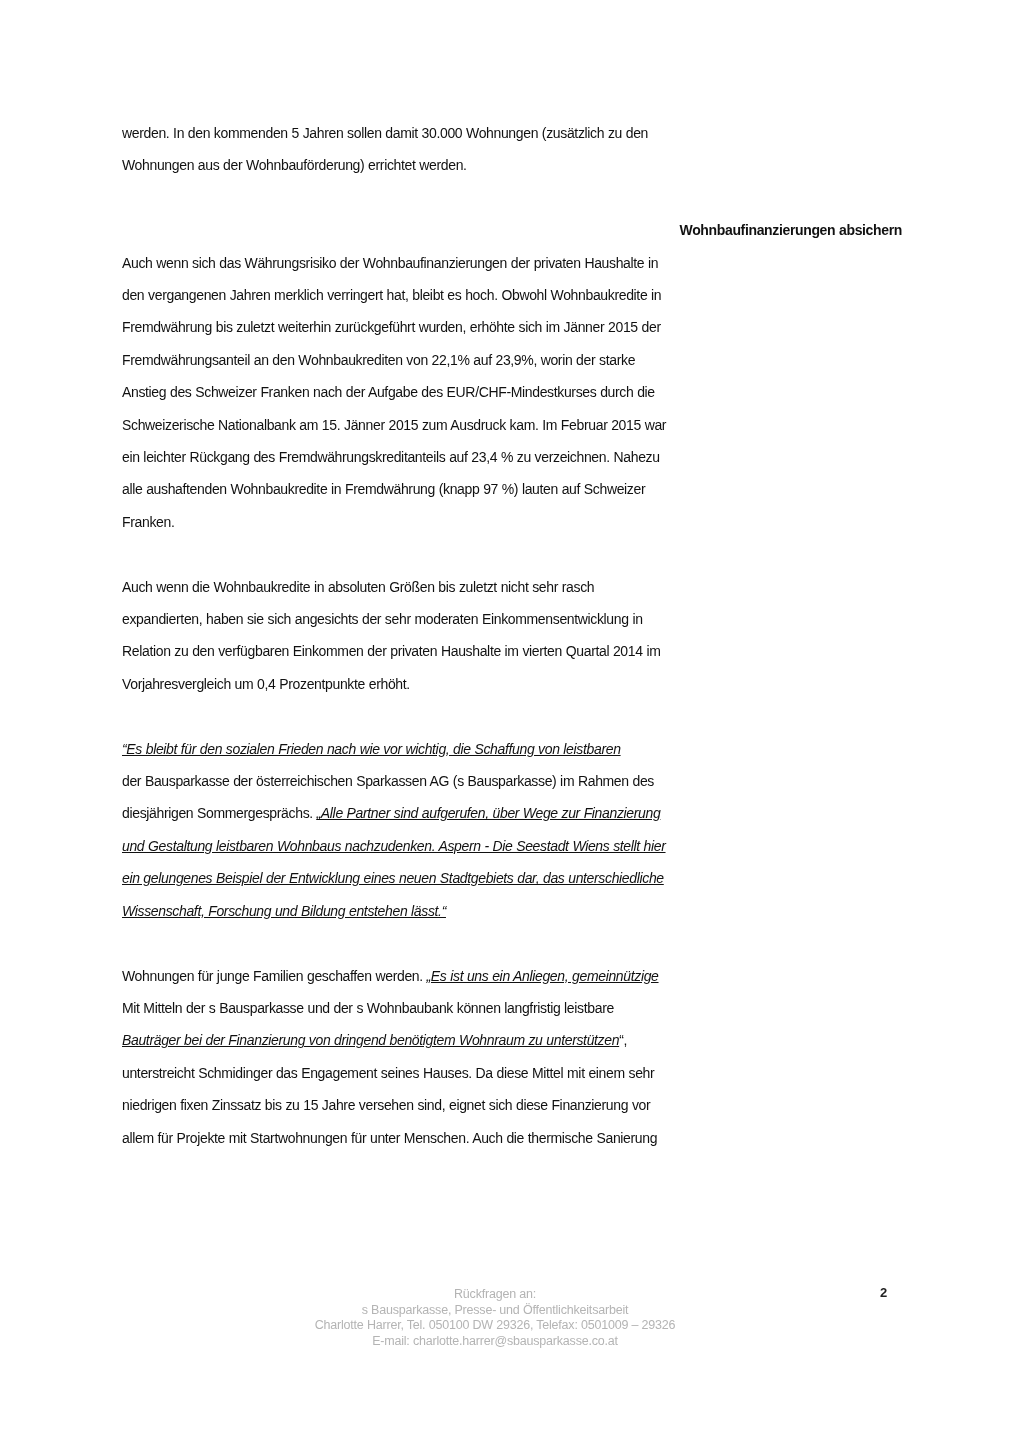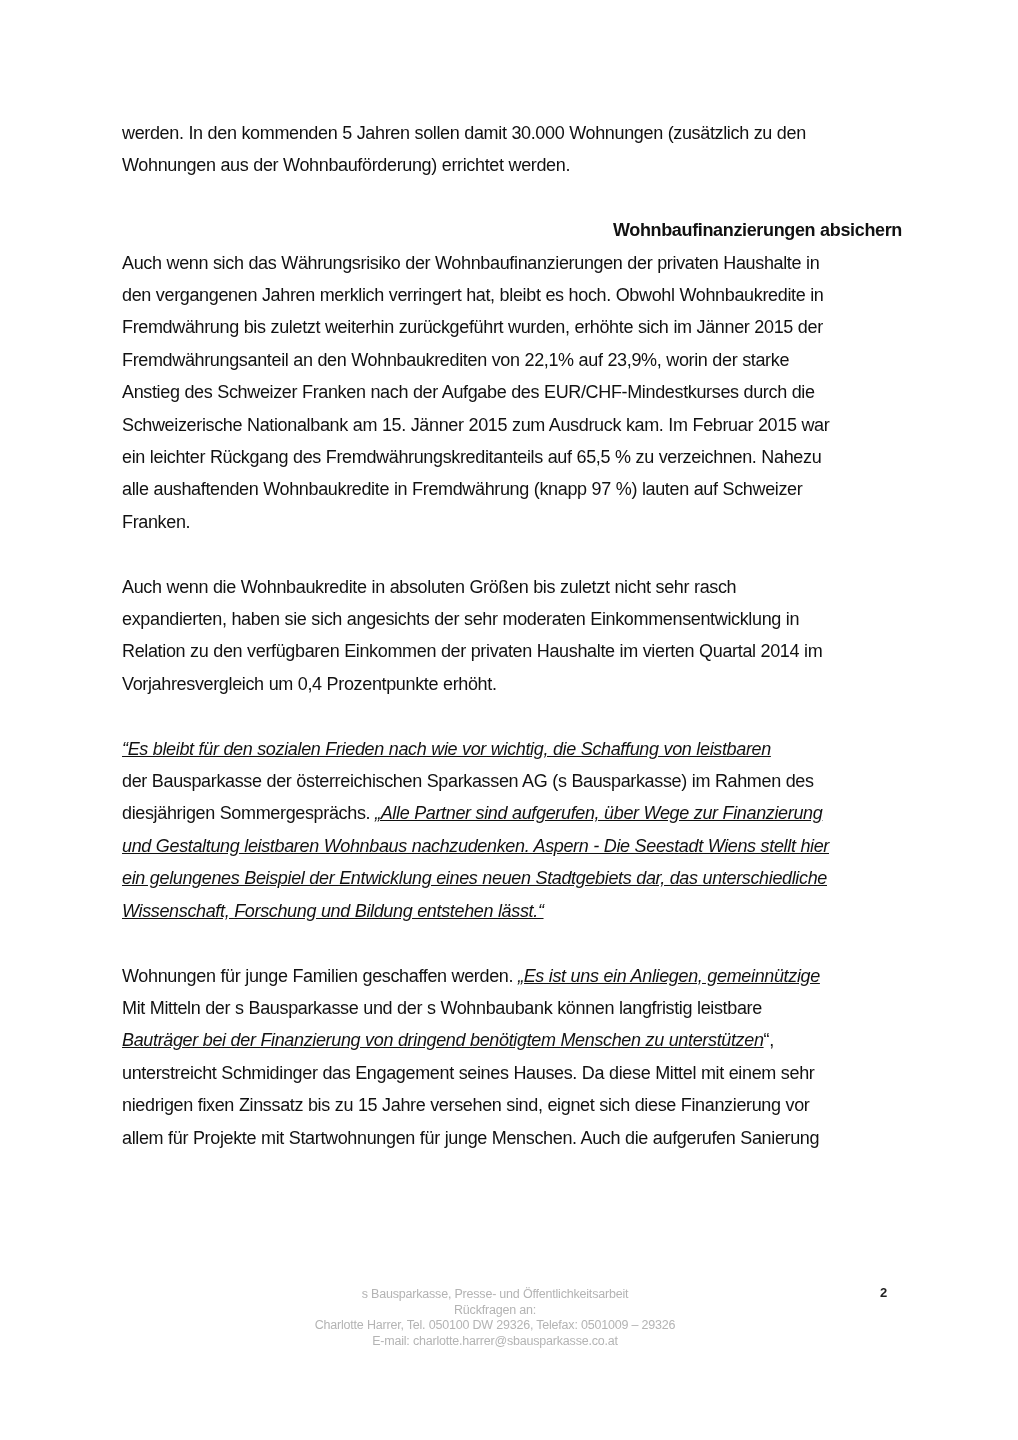--- a/index.html
+++ b/index.html
@@ -16,21 +16,21 @@
       color: #111111;
     }
     .page {
       position: absolute;
       left: 122px;
       top: 117px;
       width: 780px;
     }
     .para {
       margin: 0;
-      font-size: 18px;
+      font-size: 14px;
       line-height: 32.4px;
       letter-spacing: -0.35px;
       word-spacing: 0.2px;
     }
     .para + .para { margin-top: 32.4px; }
     .heading {
       font-weight: bold;
       display: block;
       text-align: right;
     }
@@ -66,48 +66,48 @@
       <span class="line"><span>Wohnungen aus der Wohnbauförderung) errichtet werden.</span></span>
     </p>
     <p class="para">
       <span class="heading">Wohnbaufinanzierungen absichern</span>
       <span class="line"><span>Auch wenn sich das Währungsrisiko der Wohnbaufinanzierungen der privaten Haushalte in</span></span>
       <span class="line"><span>den vergangenen Jahren merklich verringert hat, bleibt es hoch. Obwohl Wohnbaukredite in</span></span>
       <span class="line"><span>Fremdwährung bis zuletzt weiterhin zurückgeführt wurden, erhöhte sich im Jänner 2015 der</span></span>
       <span class="line"><span>Fremdwährungsanteil an den Wohnbaukrediten von 22,1% auf 23,9%, worin der starke</span></span>
       <span class="line"><span>Anstieg des Schweizer Franken nach der Aufgabe des EUR/CHF-Mindestkurses durch die</span></span>
       <span class="line"><span>Schweizerische Nationalbank am 15. Jänner 2015 zum Ausdruck kam. Im Februar 2015 war</span></span>
-      <span class="line"><span>ein leichter Rückgang des Fremdwährungskreditanteils auf 65,5 % zu verzeichnen. Nahezu</span></span>
+      <span class="line"><span>ein leichter Rückgang des Fremdwährungskreditanteils auf 23,4 % zu verzeichnen. Nahezu</span></span>
       <span class="line"><span>alle aushaftenden Wohnbaukredite in Fremdwährung (knapp 97 %) lauten auf Schweizer</span></span>
       <span class="line"><span>Franken.</span></span>
     </p>
     <p class="para">
       <span class="line"><span>Auch wenn die Wohnbaukredite in absoluten Größen bis zuletzt nicht sehr rasch</span></span>
       <span class="line"><span>expandierten, haben sie sich angesichts der sehr moderaten Einkommensentwicklung in</span></span>
       <span class="line"><span>Relation zu den verfügbaren Einkommen der privaten Haushalte im vierten Quartal 2014 im</span></span>
       <span class="line"><span>Vorjahresvergleich um 0,4 Prozentpunkte erhöht.</span></span>
     </p>
     <p class="para">
       <span class="line"><span class="it">“Es bleibt für den sozialen Frieden nach wie vor wichtig, die Schaffung von leistbaren</span></span>
       <span class="line"><span>der Bausparkasse der österreichischen Sparkassen AG (s Bausparkasse) im Rahmen des</span></span>
       <span class="line"><span>diesjährigen Sommergesprächs. </span><span class="it">„Alle Partner sind aufgerufen, über Wege zur Finanzierung</span></span>
       <span class="line"><span class="it">und Gestaltung leistbaren Wohnbaus nachzudenken. Aspern - Die Seestadt Wiens stellt hier</span></span>
       <span class="line"><span class="it">ein gelungenes Beispiel der Entwicklung eines neuen Stadtgebiets dar, das unterschiedliche</span></span>
       <span class="line"><span class="it">Wissenschaft, Forschung und Bildung entstehen lässt.“</span></span>
     </p>
     <p class="para">
       <span class="line"><span>Wohnungen für junge Familien geschaffen werden. </span><span class="it">„Es ist uns ein Anliegen, gemeinnützige</span></span>
       <span class="line"><span>Mit Mitteln der s Bausparkasse und der s Wohnbaubank können langfristig leistbare</span></span>
-      <span class="line"><span class="it">Bauträger bei der Finanzierung von dringend benötigtem Menschen zu unterstützen</span><span>“,</span></span>
+      <span class="line"><span class="it">Bauträger bei der Finanzierung von dringend benötigtem Wohnraum zu unterstützen</span><span>“,</span></span>
       <span class="line"><span>unterstreicht Schmidinger das Engagement seines Hauses. Da diese Mittel mit einem sehr</span></span>
       <span class="line"><span>niedrigen fixen Zinssatz bis zu 15 Jahre versehen sind, eignet sich diese Finanzierung vor</span></span>
-      <span class="line"><span>allem für Projekte mit Startwohnungen für junge Menschen. Auch die aufgerufen Sanierung</span></span>
+      <span class="line"><span>allem für Projekte mit Startwohnungen für unter Menschen. Auch die thermische Sanierung</span></span>
     </p>
   </div>
 
 <div class="footer">
+  <span class="fline">Rückfragen an:</span>
   <span class="fline">s Bausparkasse, Presse- und Öffentlichkeitsarbeit</span>
-  <span class="fline">Rückfragen an:</span>
   <span class="fline">Charlotte Harrer, Tel. 050100 DW 29326, Telefax: 0501009 – 29326</span>
   <span class="fline">E-mail: charlotte.harrer@sbausparkasse.co.at</span>
 </div>
 
 <div class="page-number">2</div>
 
 </body></html>

